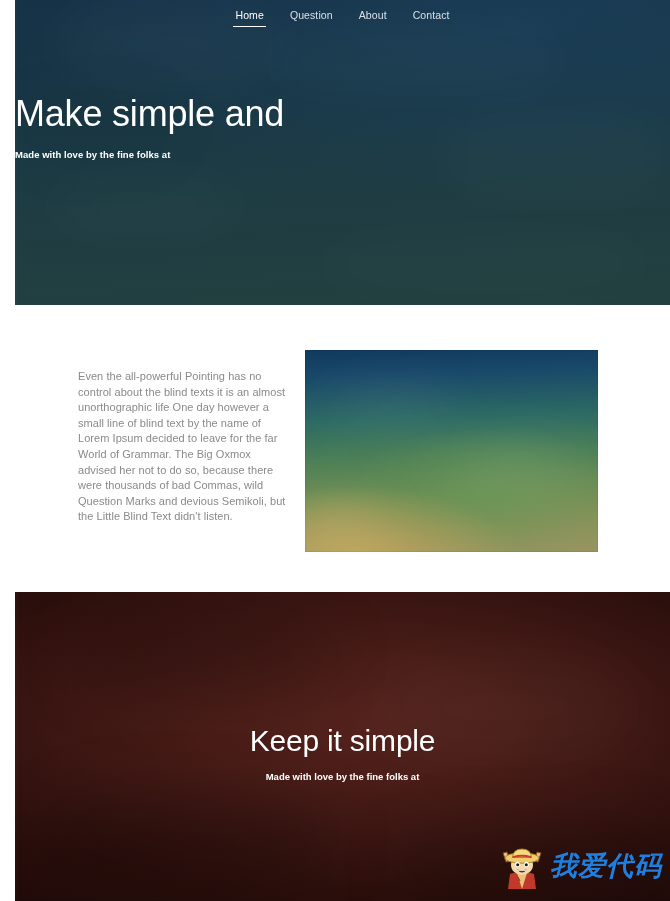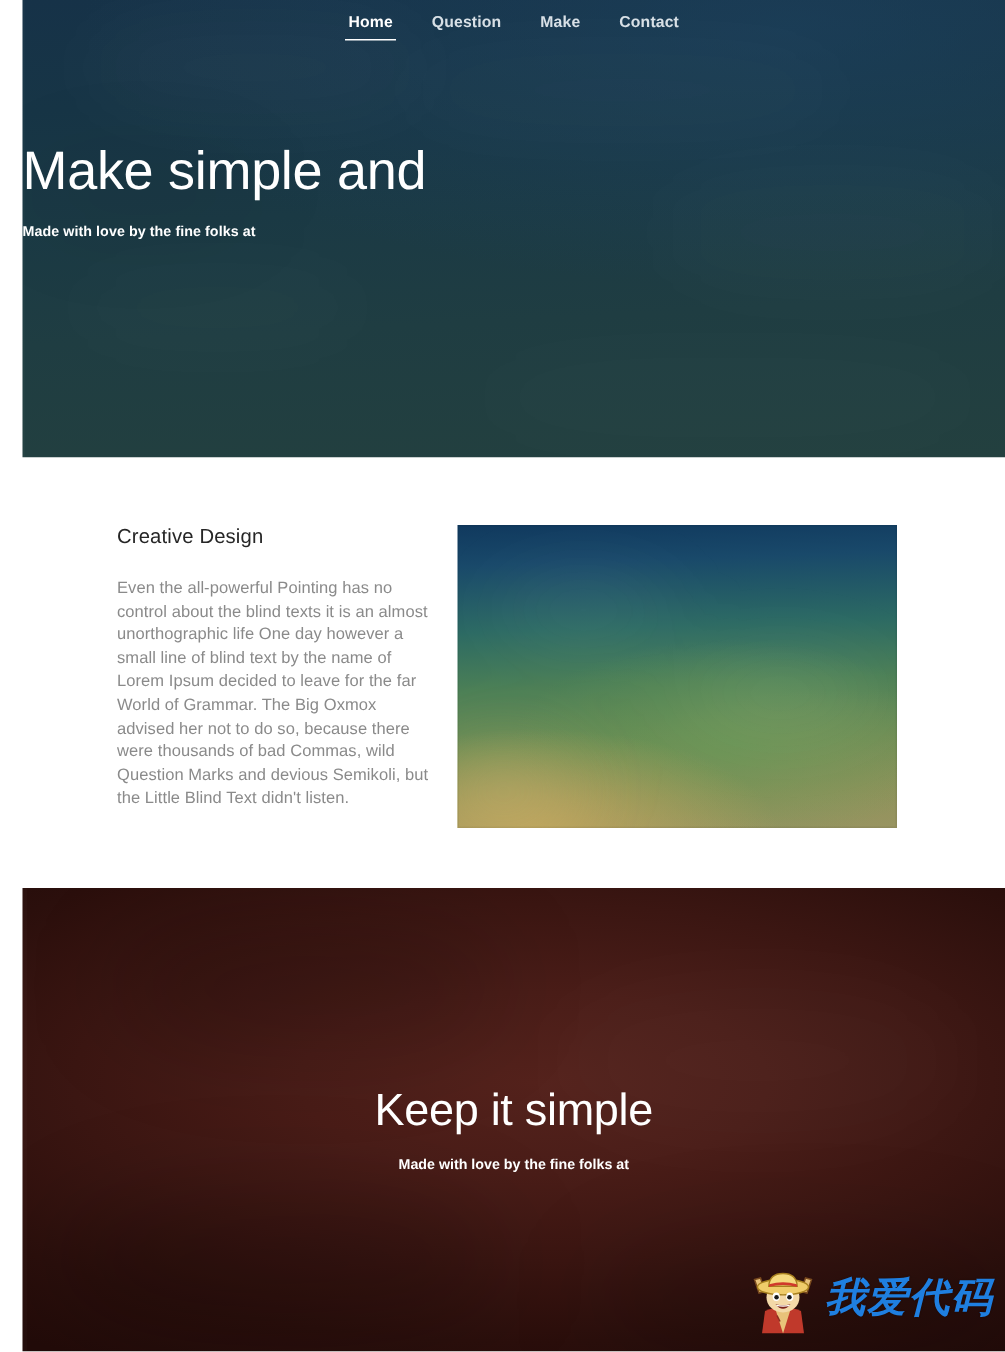--- a/index.html
+++ b/index.html
@@ -52,21 +52,20 @@
 
   .nav {
     position: absolute;
     left: 0; right: 0;
     top: 9px;
     display: flex;
     justify-content: center;
     align-items: flex-start;
     gap: 22px;
     z-index: 5;
-    font-weight: bold;
   }
   .nav-link {
     color: #d8e0e6;
     font-size: 10.5px;
     line-height: 13px;
     letter-spacing: .1px;
     text-decoration: none;
     padding: 0 2px 5px 2px;
     position: relative;
     white-space: nowrap;
@@ -251,35 +250,34 @@
   <div class="hero-blotch b1"></div>
   <div class="hero-blotch b2"></div>
   <div class="hero-blotch b3"></div>
   <div class="hero-blotch b4"></div>
   <div class="hero-blotch b5"></div>
   <div class="hero-blotch b6"></div>
 
   <nav class="nav">
     <a class="nav-link active" href="#">Home</a>
     <a class="nav-link" href="#">Question</a>
-    <a class="nav-link" href="#">Make</a>
+    <a class="nav-link" href="#">About</a>
     <a class="nav-link" href="#">Contact</a>
   </nav>
 
   <div class="hero-inner">
     <h1 class="hero-title">
       <span>Make simple and</span>
     </h1>
     <p class="hero-sub">Made with love by the fine folks at</p>
   </div>
 </section>
 
 <section class="content">
   <div class="feature-text">
-    <h2 class="feature-title">Creative Design</h2>
     <p class="feature-body">Even the all-powerful Pointing has no control about the blind texts it is an almost unorthographic life One day however a small line of blind text by the name of Lorem Ipsum decided to leave for the far World of Grammar. The Big Oxmox advised her not to do so, because there were thousands of bad Commas, wild Question Marks and devious Semikoli, but the Little Blind Text didn't listen.</p>
   </div>
   <div class="feature-image">
     <div class="fi-soft"></div>
   </div>
 </section>
 
 <section class="outro">
   <div class="outro-noise"></div>
   <div class="o-blotch o1"></div>

